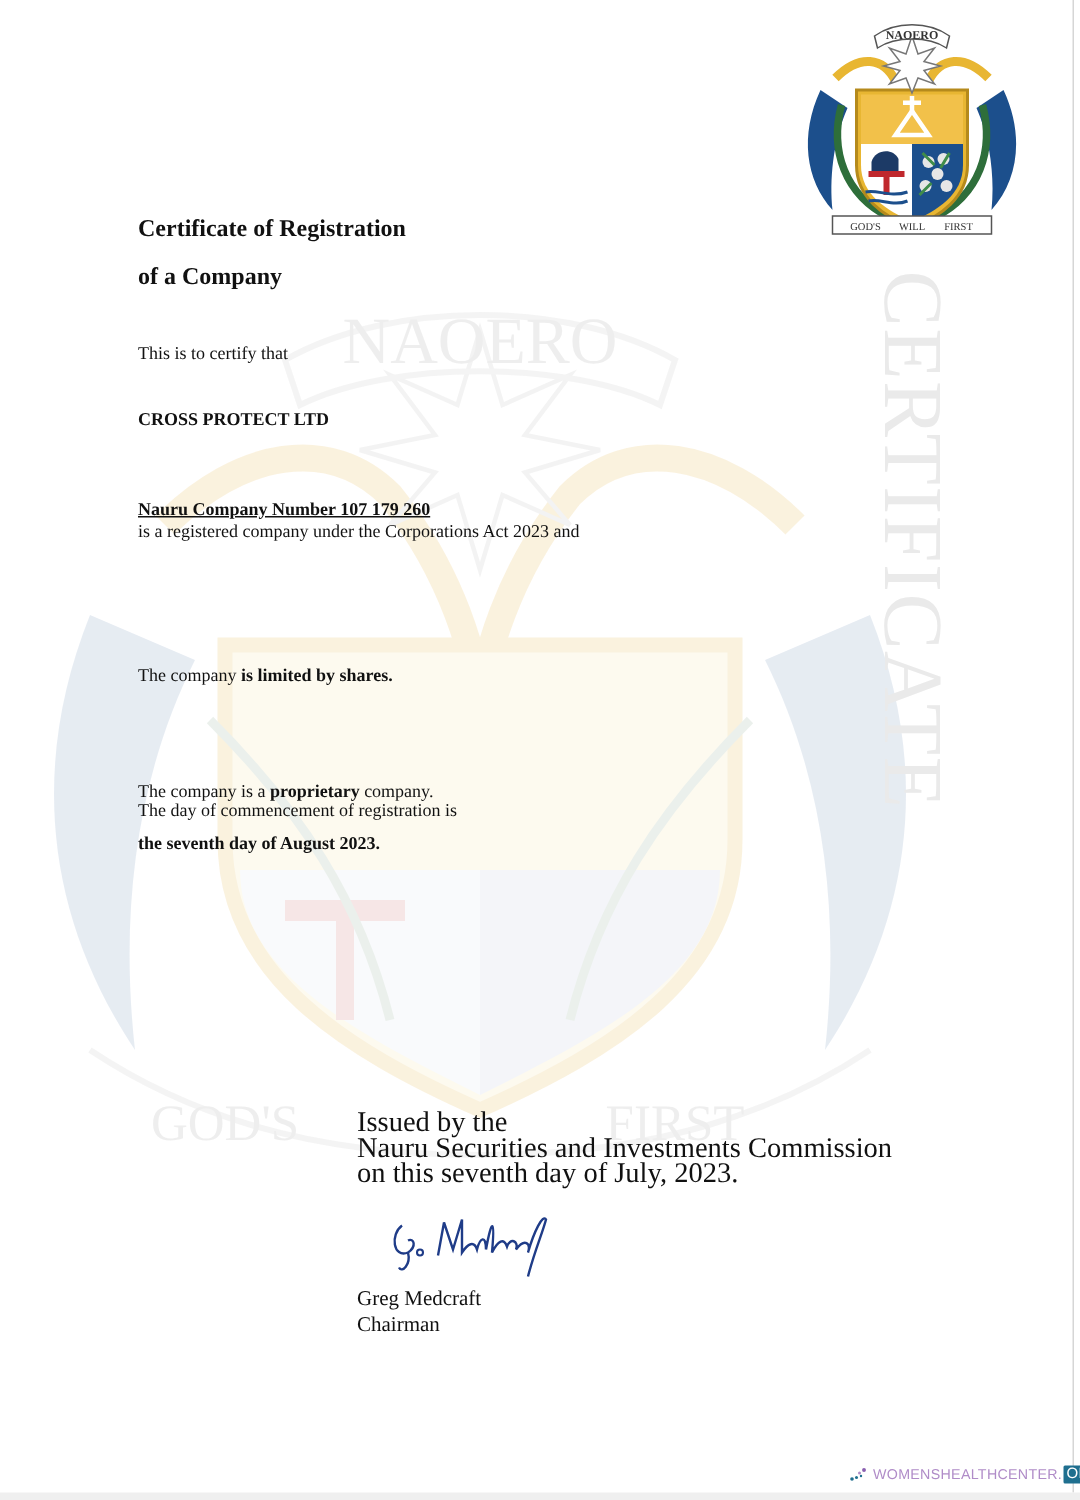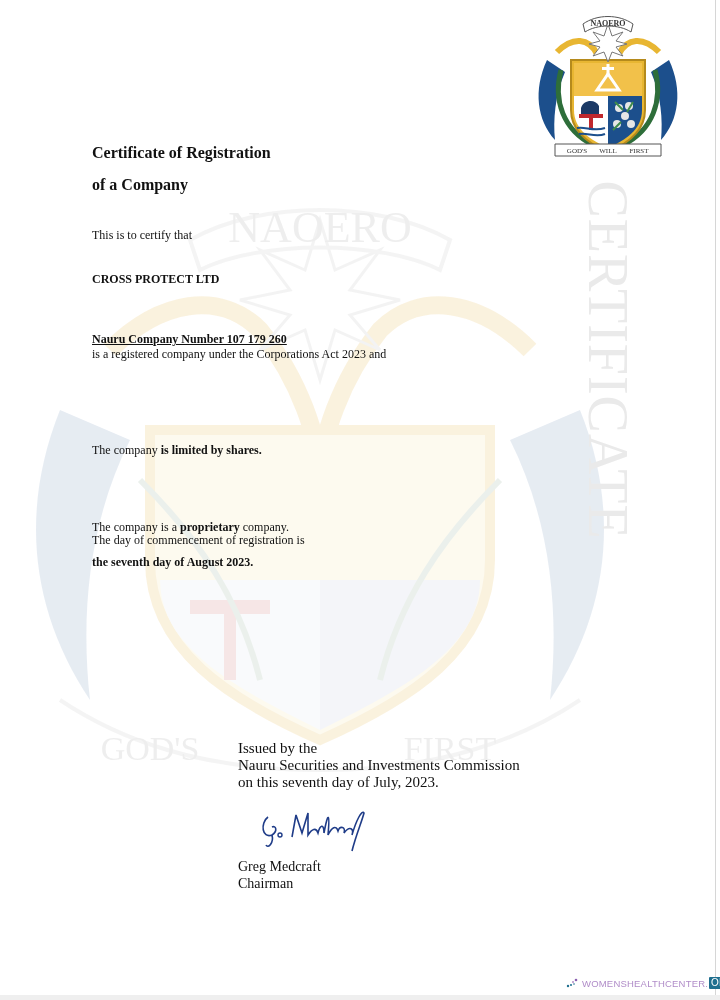--- a/index.html
+++ b/index.html
@@ -68,21 +68,21 @@
       position: absolute;
       left: 92px;
       font-size: 12px;
       line-height: 22px;
       white-space: nowrap;
     }
     .bold { font-weight: bold; }
     .issued {
       position: absolute;
       left: 238px; top: 740px;
-      font-size: 15px;
+      font-size: 19px;
       line-height: 17px;
     }
     .signature {
       position: absolute;
       left: 258px; top: 805px;
       width: 120px; height: 50px;
     }
     .signer {
       position: absolute;
       left: 238px; top: 858px;

